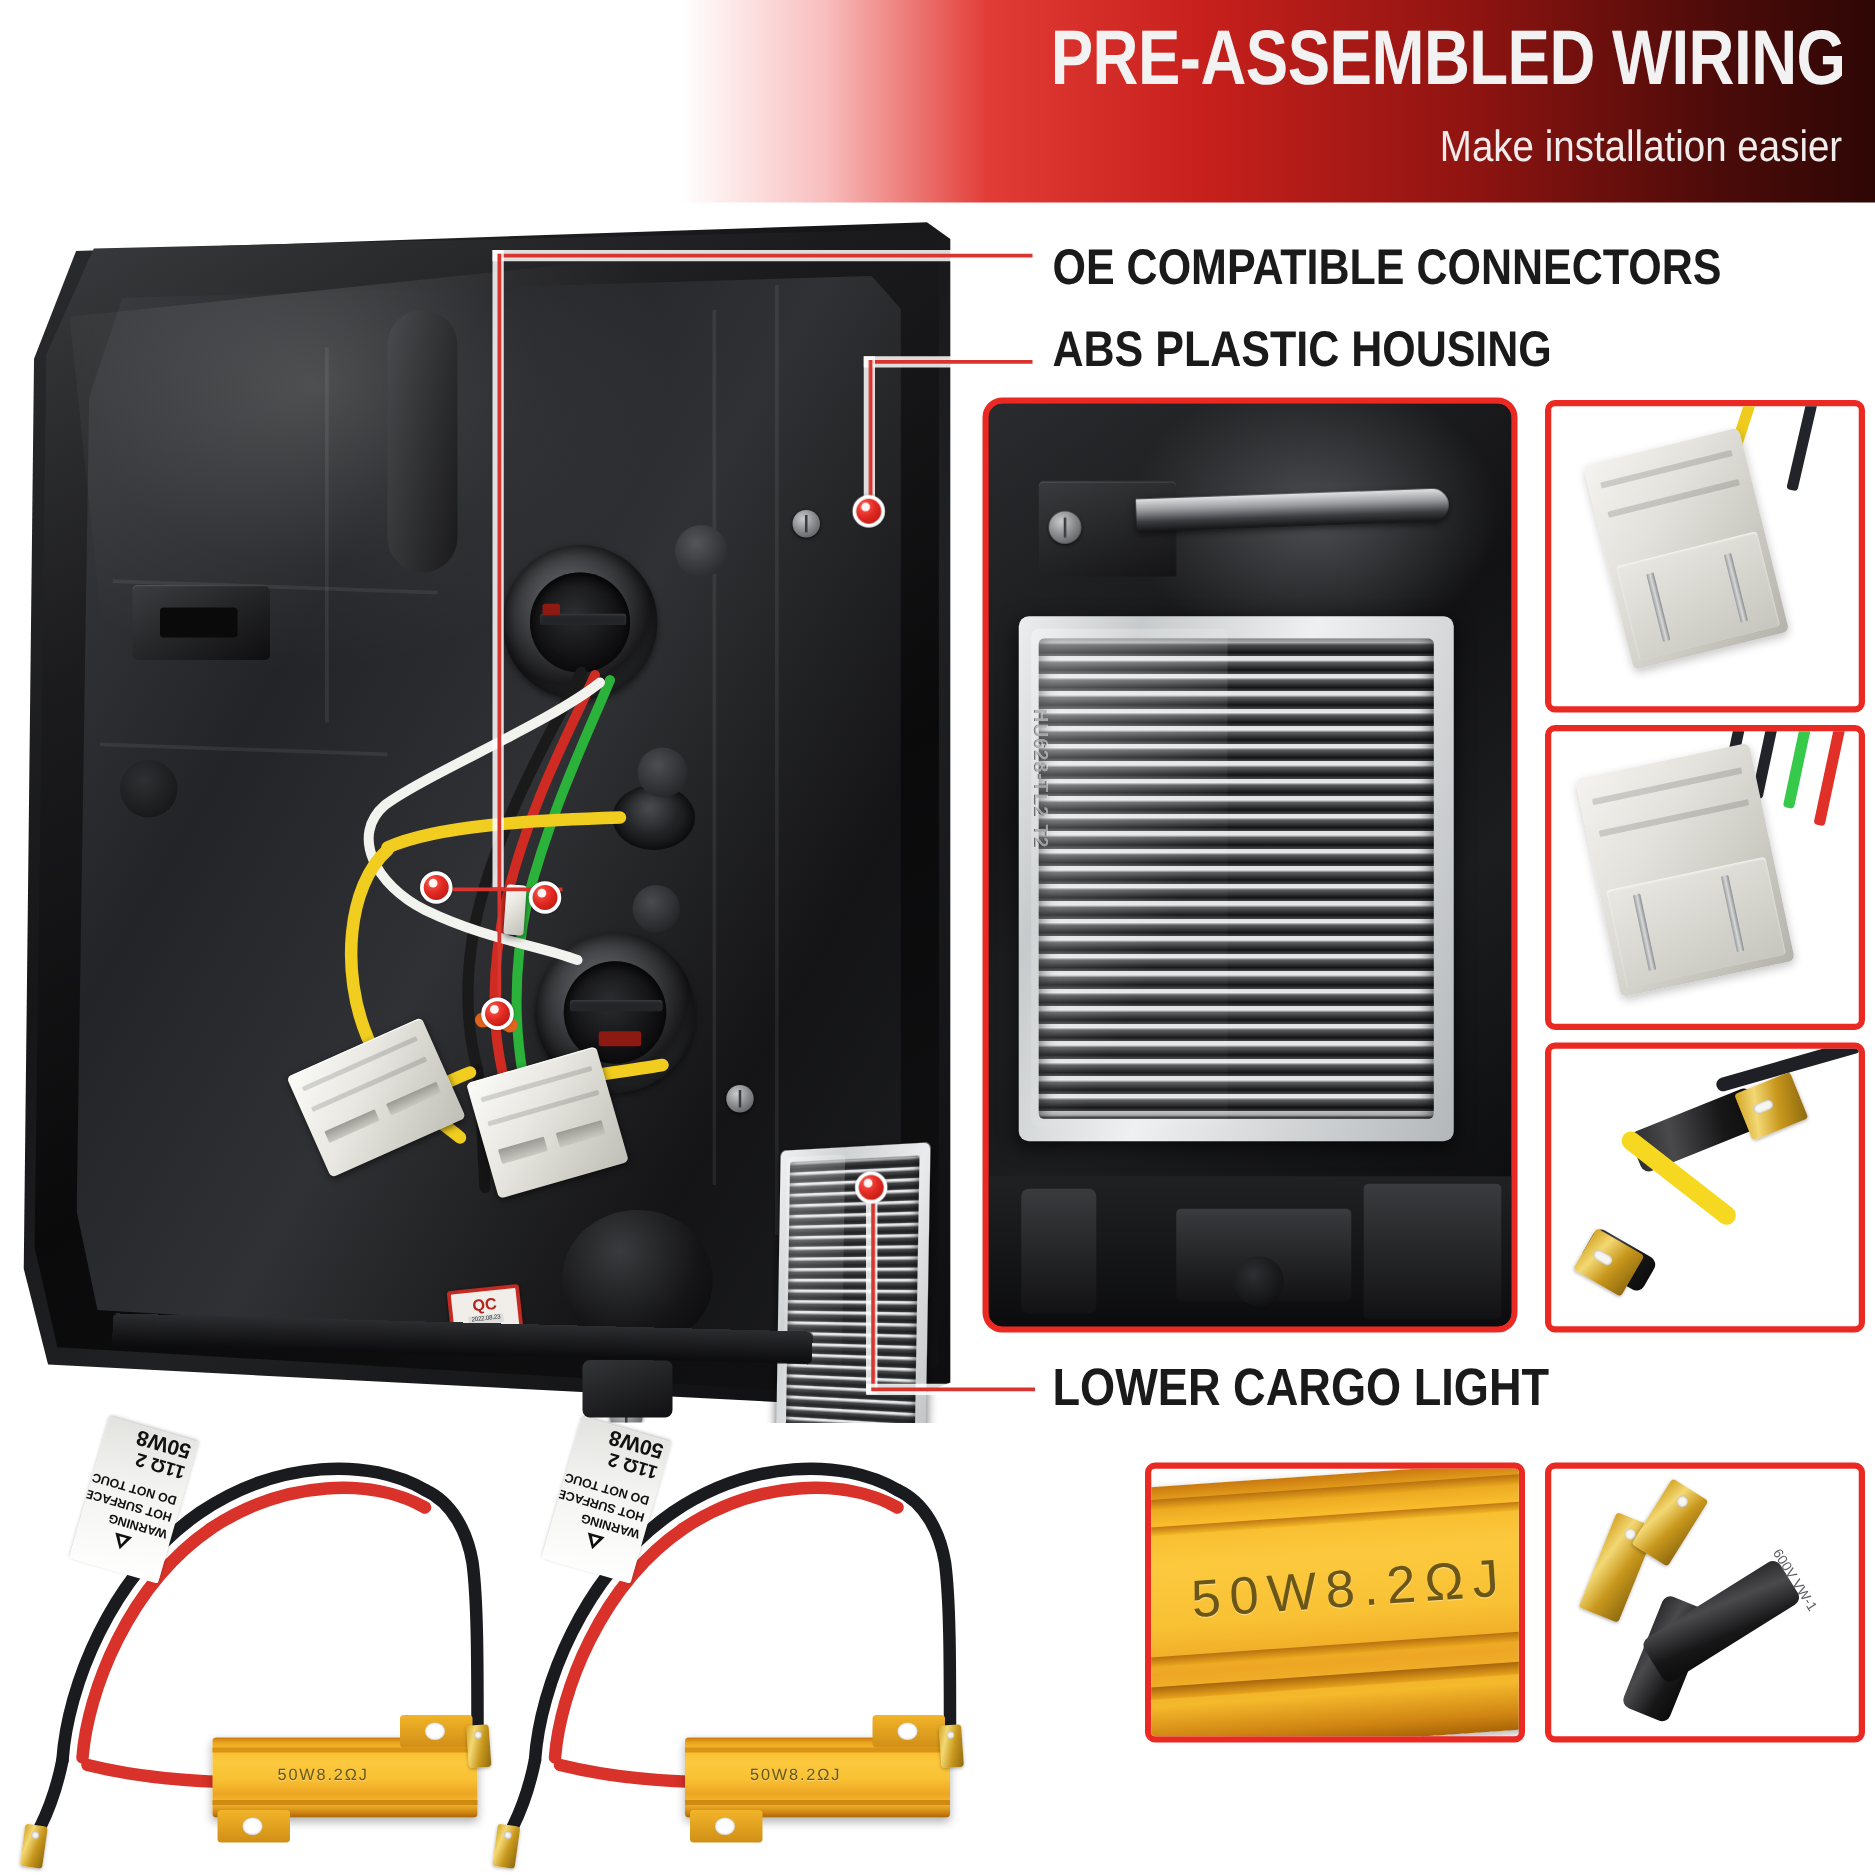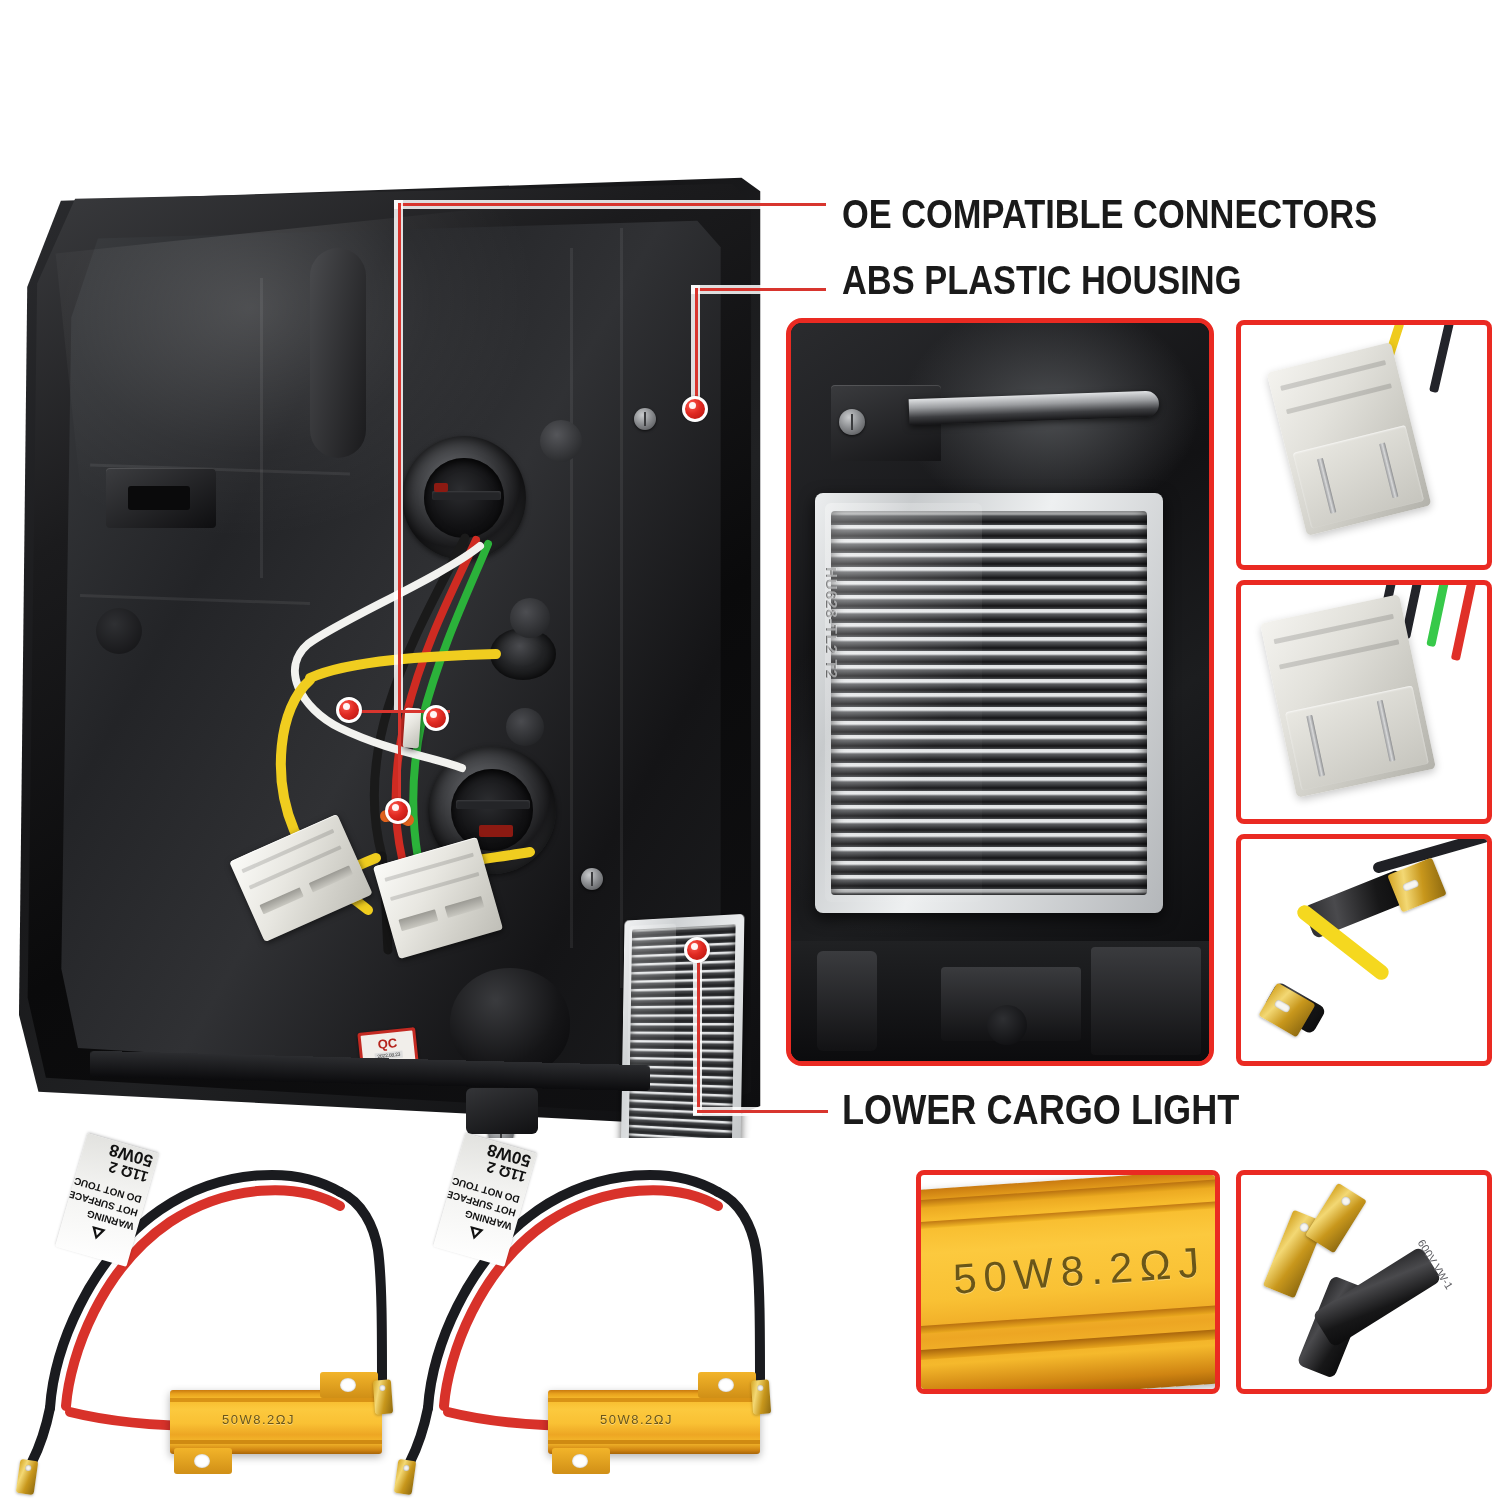--- a/index.html
+++ b/index.html
@@ -375,20 +375,24 @@
     position: absolute; left: 10px; top: 1140px; width: 880px; height: 350px;
   }
   .harness-wire { position:absolute; }
   .harness-wire svg { display:block; overflow: visible; }
 </style>
 </head>
 <body>
 
 <div id="root">
 
+  <div class="banner">
+    <div class="banner-title">PRE-ASSEMBLED WIRING</div>
+    <div class="banner-sub">Make installation easier</div>
+  </div>
 
   <div id="taillight">
     <div class="tl-body"></div>
     <div class="tl-rim"></div>
     <div class="tl-inner"></div>
     <div class="tl-gloss"></div>
 
     <div class="tl-panel-lines" style="left:80px;top:300px;width:260px;height:3px;transform:rotate(2deg);"></div>
     <div class="tl-panel-lines" style="left:70px;top:430px;width:230px;height:3px;transform:rotate(2deg);"></div>
     <div class="tl-panel-lines" style="left:250px;top:110px;width:3px;height:300px;"></div>

